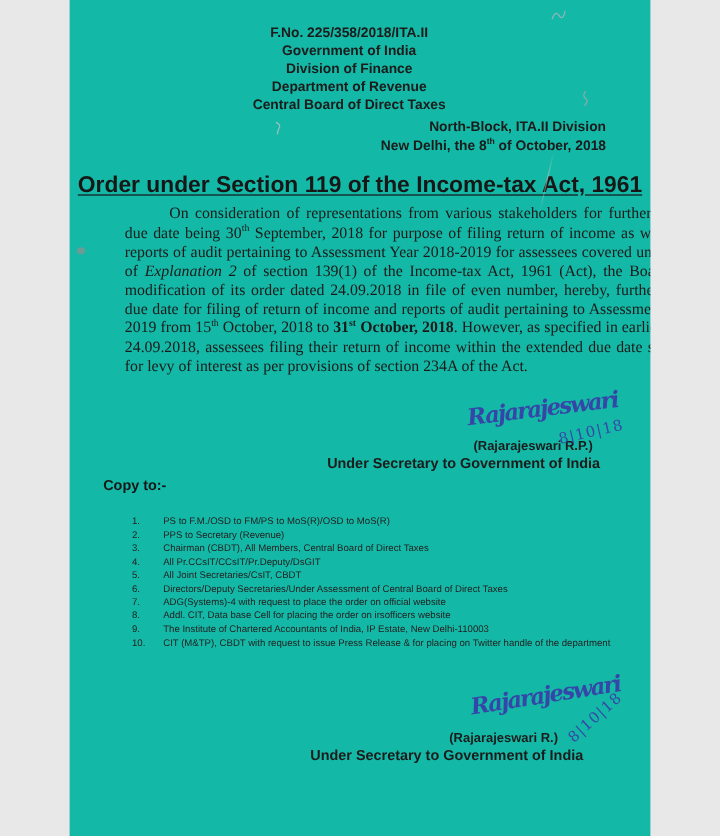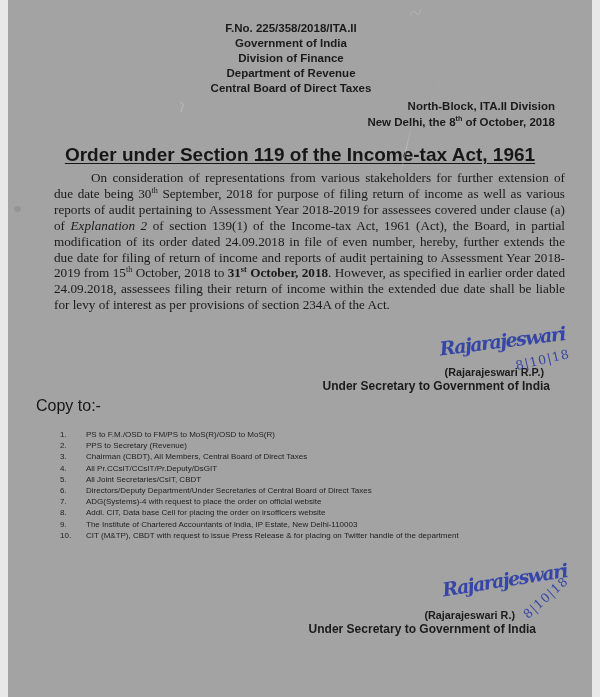--- a/index.html
+++ b/index.html
@@ -1,21 +1,21 @@
 <!DOCTYPE html>
 <html><head>
 <meta charset="utf-8">
 <style>
   html, body { margin: 0; padding: 0; background: #e8e8e8; }
   .page {
     position: relative;
-    width: 584px;
+    width: 484px;
     height: 697px;
     margin: 0 auto;
-    background: #a3a3a3;
+    background: #14b8a6;
     overflow: hidden;
     color: #1e1e1e;
     font-family: "Liberation Sans", sans-serif;
   }
 
   
   .header-center {
     position: absolute;
     top: 21px; left: 0;
     width: 100%;
@@ -108,22 +108,22 @@
     line-height: 14px;
     color: #1b1b1b;
   }
   .sig-top .sig-desig { margin-right: 6px; }
   .sig-bottom .sig-desig { margin-right: 11px; }
 
   
   .copy-label {
     position: absolute;
     top: 397px; left: 28px;
-    font-weight: 400;
-    font-size: 16px;
+    font-weight: 700;
+    font-size: 12px;
     color: #161616;
   }
   .copy-list {
     position: absolute;
     top: 429px; left: 52px;
     width: 520px;
     font-size: 8px;
     line-height: 11.2px;
     color: #222;
   }
@@ -196,21 +196,21 @@
     <div class="copy-item">
       <span class="num">4.</span>
       <span class="txt">All Pr.CCsIT/CCsIT/Pr.Deputy/DsGIT</span>
     </div>
     <div class="copy-item">
       <span class="num">5.</span>
       <span class="txt">All Joint Secretaries/CsIT, CBDT</span>
     </div>
     <div class="copy-item">
       <span class="num">6.</span>
-      <span class="txt">Directors/Deputy Department/Under Secretaries of Central Board of Direct Taxes</span>
+      <span class="txt">Directors/Deputy Secretaries/Under Assessment of Central Board of Direct Taxes</span>
     </div>
     <div class="copy-item">
       <span class="num">7.</span>
       <span class="txt">ADG(Systems)-4 with request to place the order on official website</span>
     </div>
     <div class="copy-item">
       <span class="num">8.</span>
       <span class="txt">Addl. CIT, Data base Cell for placing the order on irsofficers website</span>
     </div>
     <div class="copy-item">

